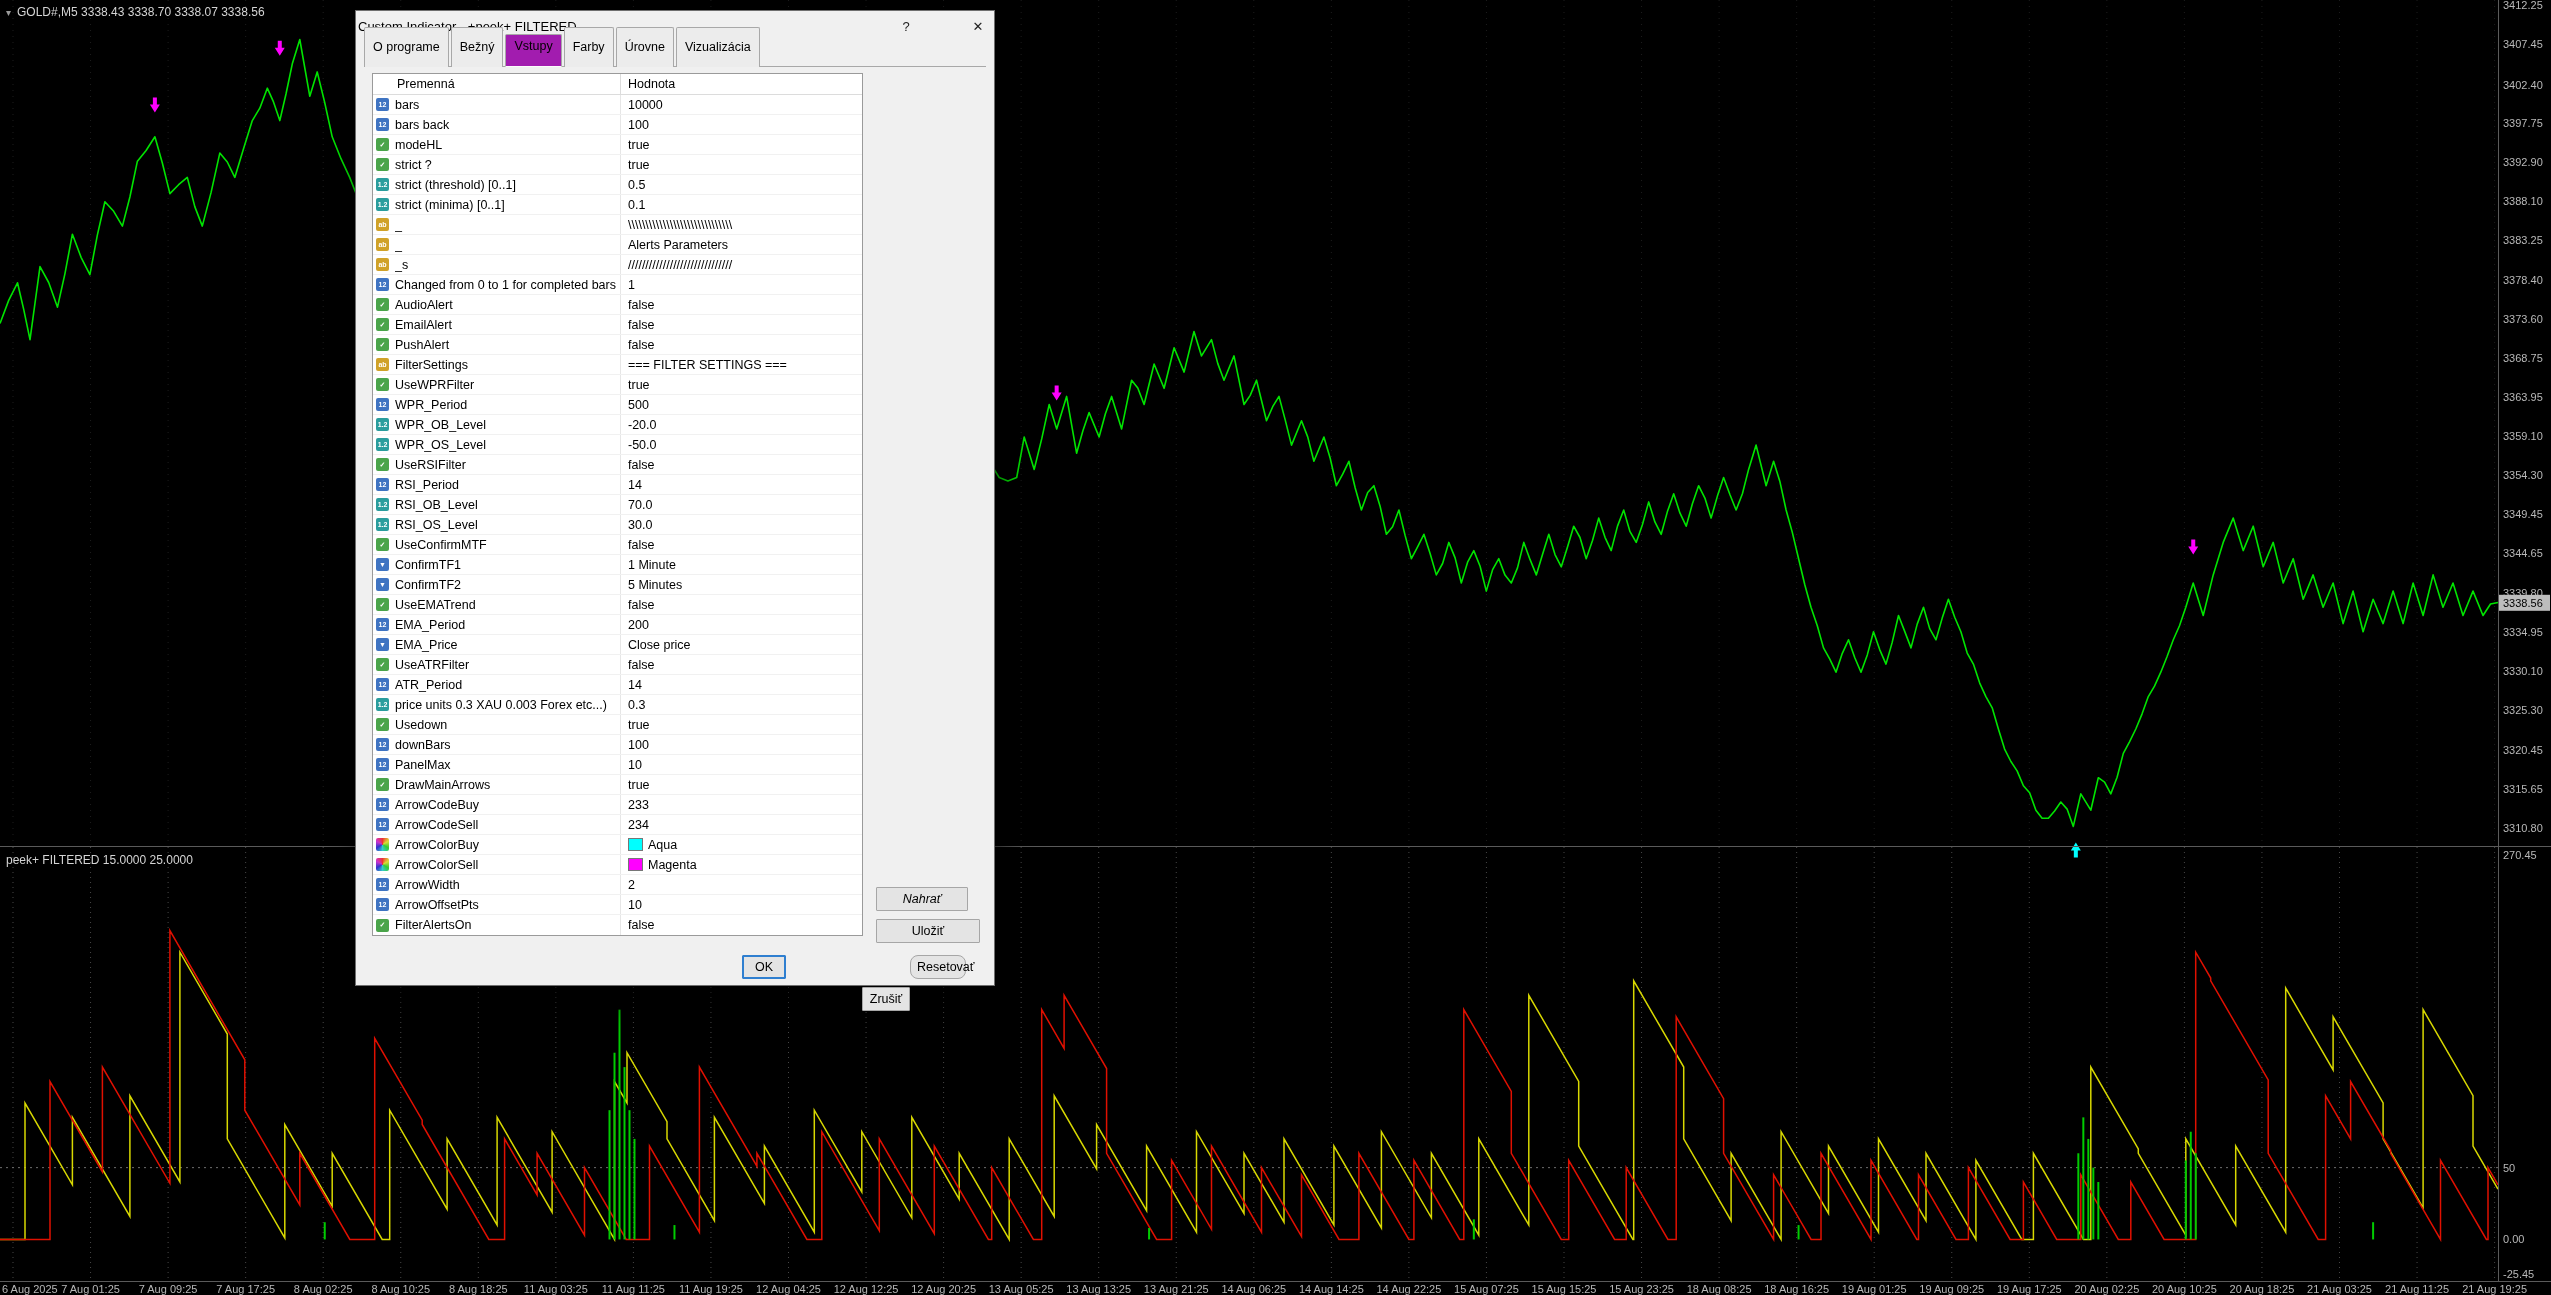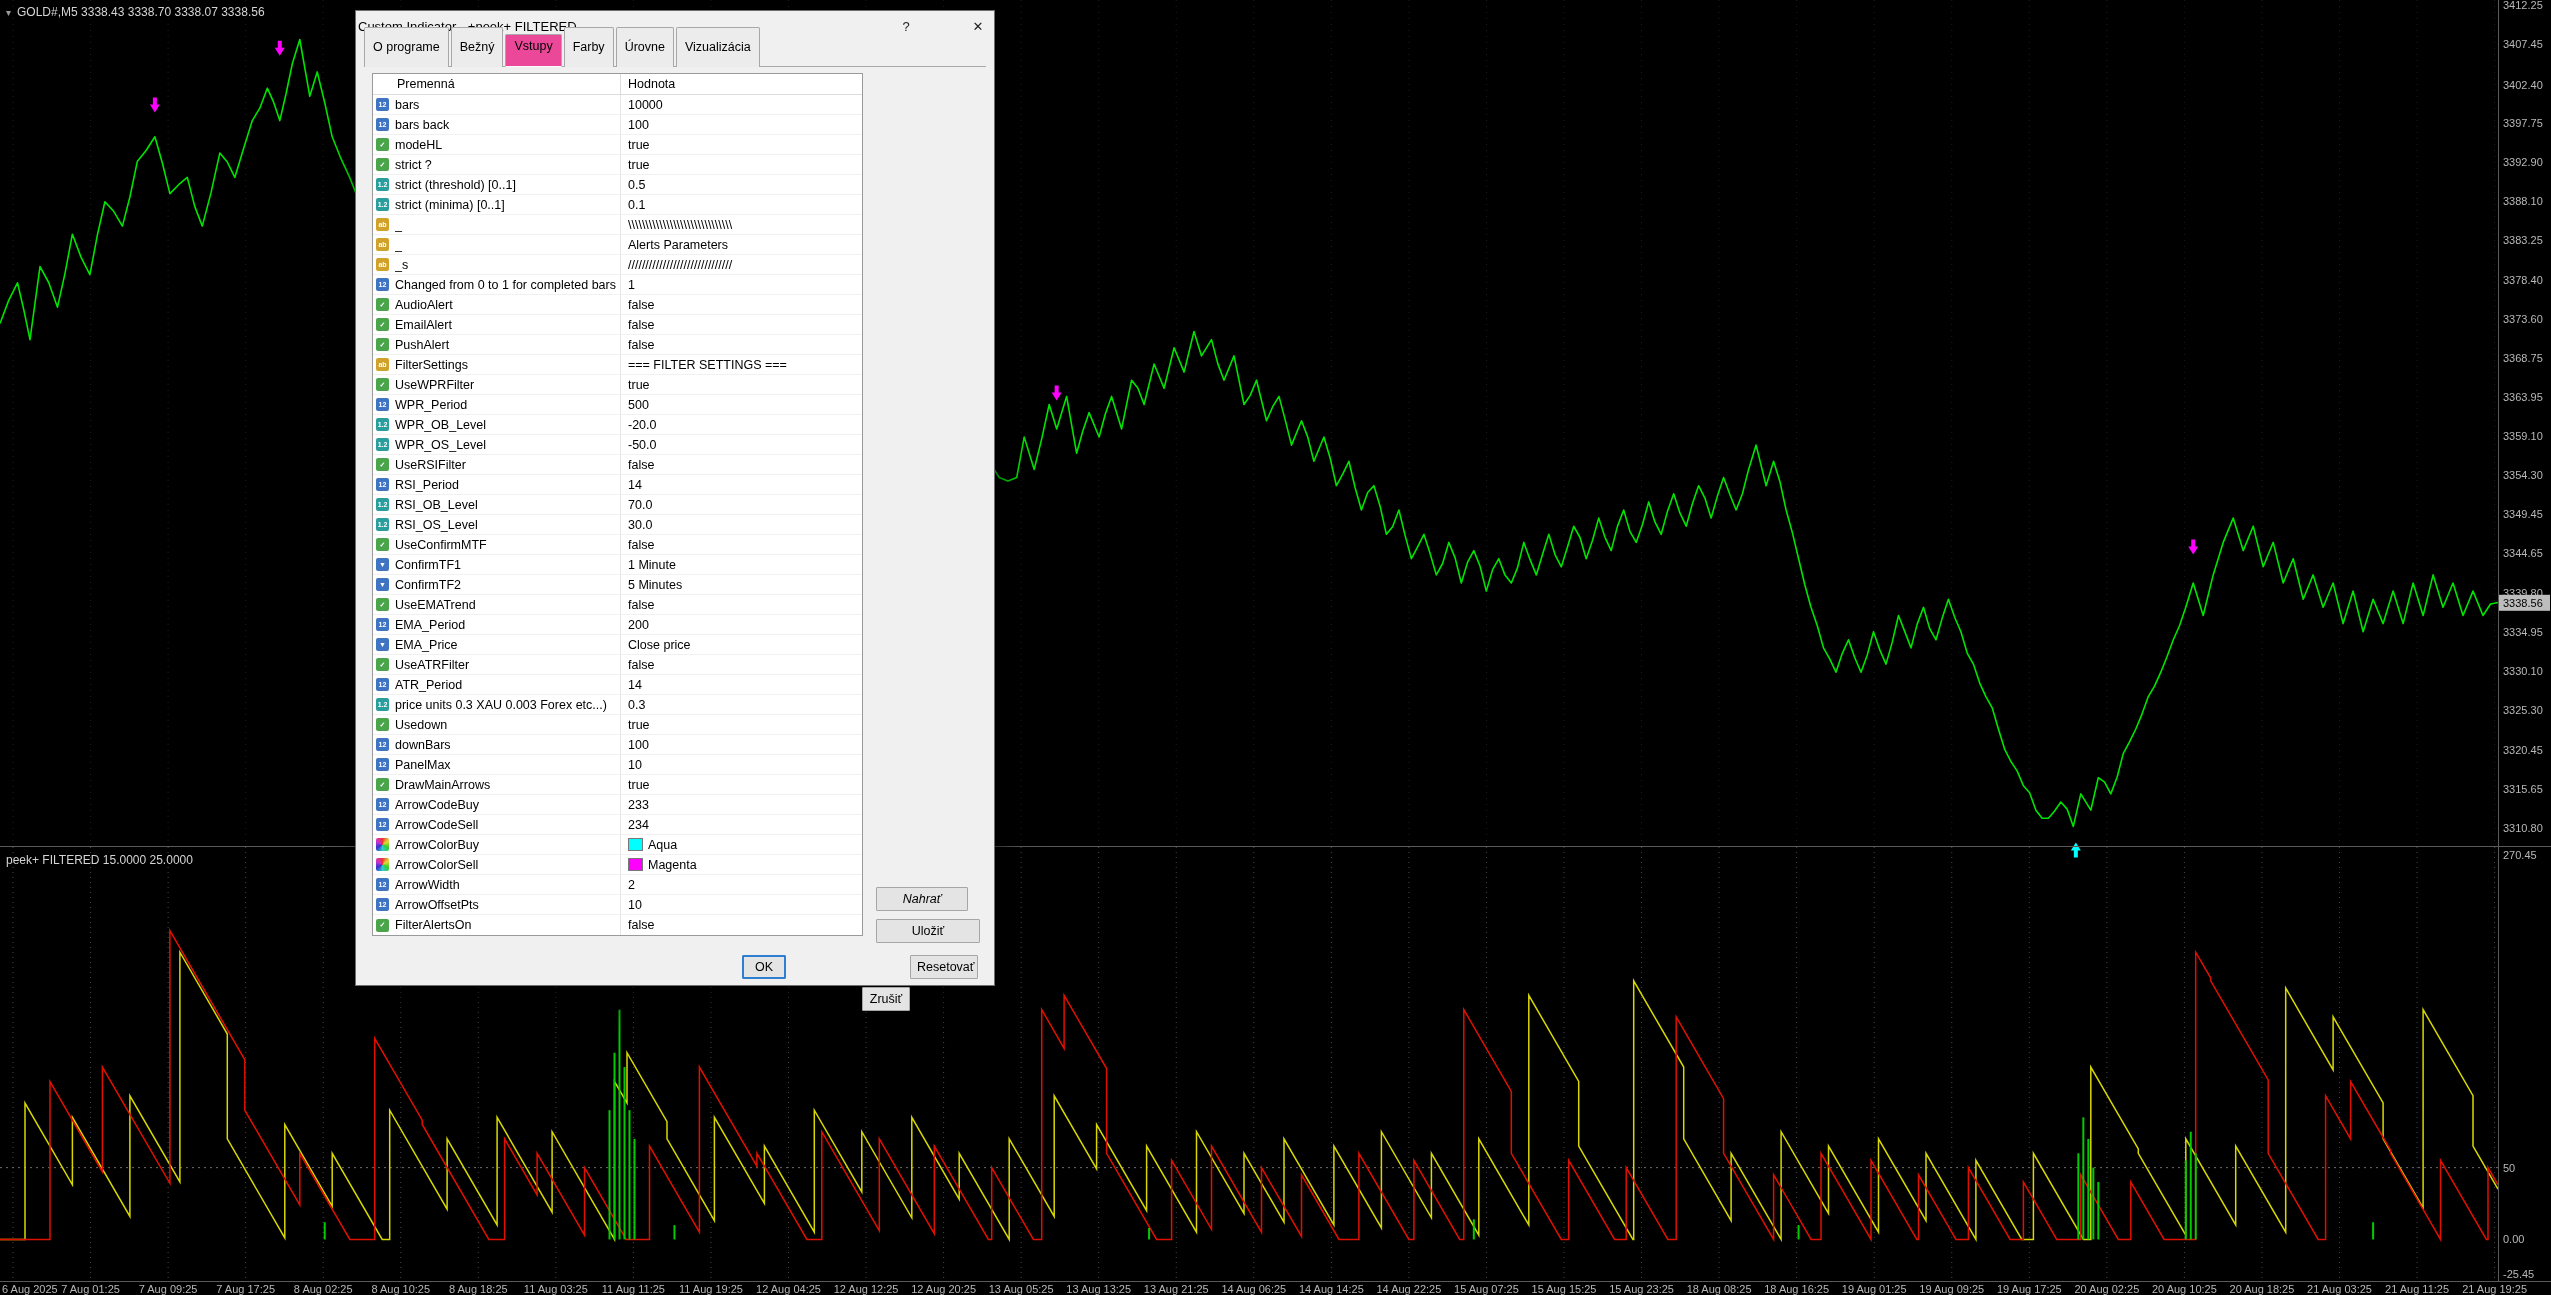--- a/index.html
+++ b/index.html
@@ -13,21 +13,21 @@
 
 
 #dialog{position:absolute;left:355px;top:10px;width:638px;height:974px;background:#f0f0f0;
   border:1px solid #6f6f6f;box-shadow:6px 14px 30px rgba(0,0,0,0.7);color:#000;z-index:10;}
 .titlebar{height:30px;display:flex;align-items:center;padding-left:2px;gap:40px;}
 .titlebar .title{flex:1;font-size:13px;}
 .tb-btn{width:32px;height:26px;display:flex;align-items:center;justify-content:center;font-size:13px;color:#222;cursor:default;}
 .tabs{display:flex;align-items:flex-end;margin:2px 8px 0 8px;border-bottom:1px solid #a8a8a8;height:23px;}
 .tab{font-size:12.5px;padding:12px 8px;background:#ececec;border:1px solid #a8a8a8;border-bottom:none;
   margin-right:2px;border-radius:2px 2px 0 0;position:relative;top:1px;line-height:15px;}
-.tab.active{background:#ec4899;top:0;padding-top:4px;border-bottom:1px solid #fbfbfb;margin-bottom:-1px;text-align:center;}
+.tab.active{background:#a21caf;top:0;padding-top:4px;border-bottom:1px solid #fbfbfb;margin-bottom:-1px;text-align:center;}
 #ptable{position:absolute;left:16px;top:62px;width:489px;background:#fff;border:1px solid #9a9a9a;}
 .thead{display:flex;height:20px;align-items:center;font-size:12.5px;border-bottom:1px solid #dcdcdc;}
 .th-var{width:247px;padding-left:24px;box-sizing:border-box;}
 .th-val{flex:1;height:100%;display:flex;align-items:center;padding-left:7px;border-left:1px solid #dcdcdc;box-sizing:border-box;}
 .prow{display:flex;height:20px;align-items:center;font-size:12.5px;border-bottom:1px solid #f1f1f1;box-sizing:border-box;}
 .prow:last-child{border-bottom:none;}
 .picon{width:13px;height:13px;margin:0 6px 0 3px;border-radius:2px;color:#fff;font-size:7px;font-weight:bold;
   display:flex;align-items:center;justify-content:center;flex:none;}
 .icon-int{background:#3f74c2;}
 .icon-double{background:#2a9d9d;}
@@ -38,21 +38,21 @@
 .pname{width:225px;overflow:hidden;white-space:nowrap;}
 .pval{flex:1;height:100%;border-left:1px solid #e6e6e6;display:flex;align-items:center;padding-left:7px;
   box-sizing:border-box;overflow:hidden;white-space:nowrap;}
 .swatch{width:13px;height:11px;border:1px solid #777;margin-right:5px;flex:none;}
 .btn{position:absolute;height:24px;background:#e4e4e4;border:1px solid #a6a6a6;font-size:12.5px;
   font-family:inherit;color:#000;border-radius:1px;}
 #btn-load{left:520px;top:876px;width:92px;font-style:italic;}
 #btn-save{left:520px;top:908px;width:104px;}
 #btn-ok{left:386px;top:944px;width:44px;border:1px solid #2f7fd0;box-shadow:inset 0 0 0 1px #2f7fd0;}
 #btn-cancel{left:470px;top:976px;width:48px;margin-left:36px;}
-#btn-reset{left:554px;top:944px;width:68px;}
+#btn-reset{left:554px;top:944px;width:56px;border-radius:8px;}
 </style>
 </head>
 <body>
 
 <svg id="chart-svg" width="2551" height="1295" viewBox="0 0 2551 1295">
     <line x1="13" y1="0" x2="13" y2="846" stroke="#1d1d1d" stroke-dasharray="1 5"></line>
     <line x1="13" y1="847" x2="13" y2="1281" stroke="#474747" stroke-dasharray="1 4"></line>
     <line x1="90.55" y1="0" x2="90.55" y2="846" stroke="#1d1d1d" stroke-dasharray="1 5"></line>
     <line x1="90.55" y1="847" x2="90.55" y2="1281" stroke="#474747" stroke-dasharray="1 4"></line>
     <line x1="168.1" y1="0" x2="168.1" y2="846" stroke="#1d1d1d" stroke-dasharray="1 5"></line>

